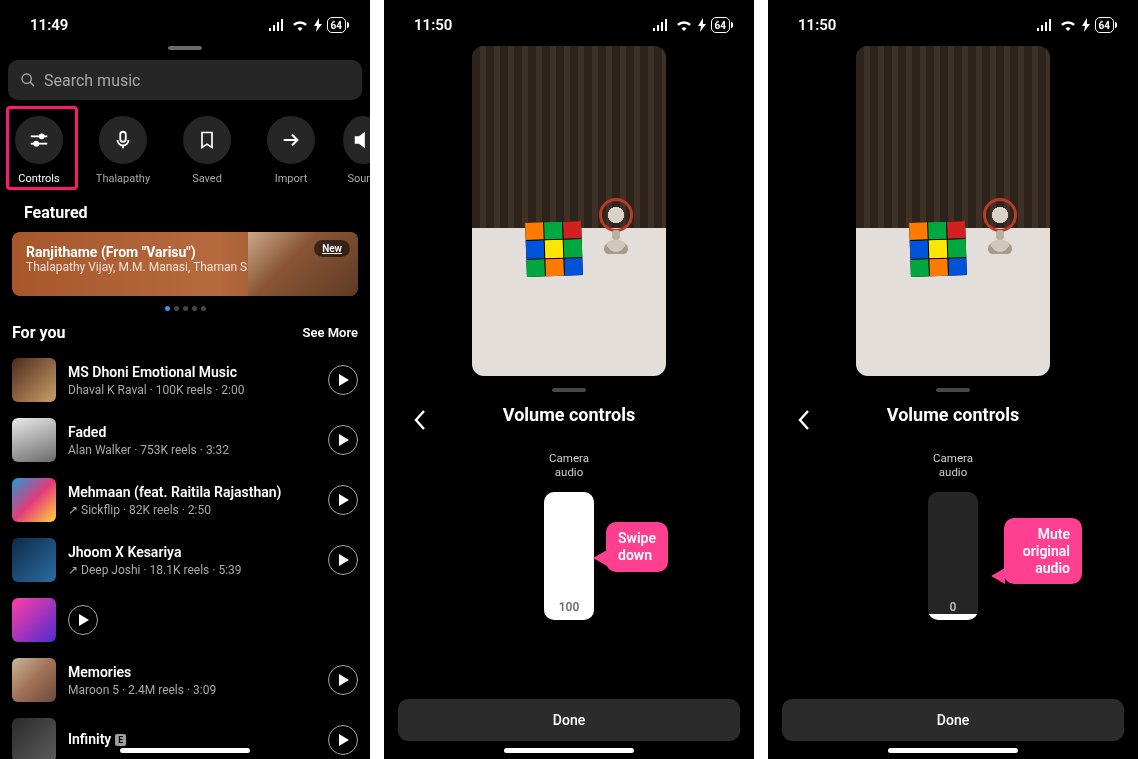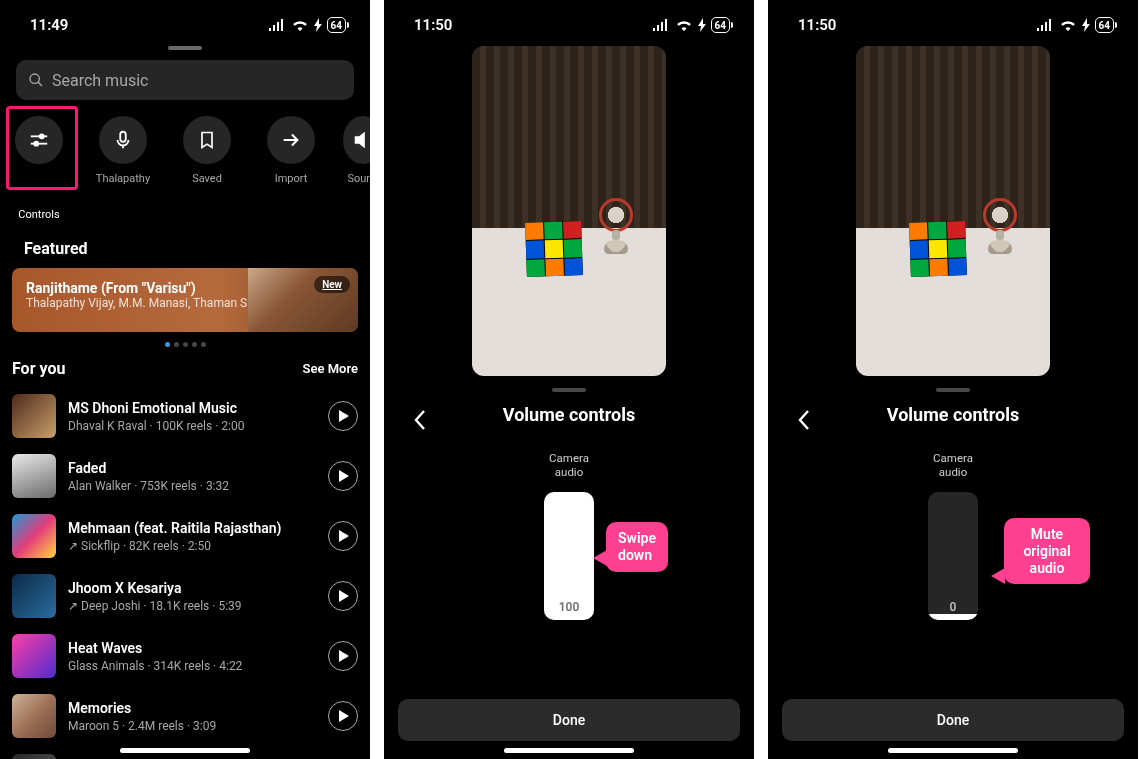--- a/index.html
+++ b/index.html
@@ -42,21 +42,21 @@
   .battery-box::after {
     content: ""; position: absolute; right: -4px; top: 4px;
     width: 2px; height: 6px; background: #fff; border-radius: 0 2px 2px 0;
   }
   
   .drag-handle {
     width: 34px; height: 4px; background: #6a6a6a;
     border-radius: 3px; margin: 6px auto 10px;
   }
   .search {
-    margin: 0 16px 12px;
+    margin: 0 8px 12px;
     background: #262626;
     border-radius: 10px;
     height: 40px;
     display: flex; align-items: center;
     padding: 0 12px;
     color: #a8a8a8;
     font-size: 16px;
   }
   .search svg { margin-right: 8px; }
   .toolstrip {
@@ -69,21 +69,21 @@
     gap: 8px;
     flex: 0 0 auto;
     width: 58px;
   }
   .tool-circle {
     width: 48px; height: 48px; border-radius: 50%;
     background: #262626;
     display: flex; align-items: center; justify-content: center;
   }
   .tool-label { font-size: 11px; color: #a8a8a8; }
-  .tool.active .tool-label { color: #fff; margin-top: 36px; }
+  .tool.active .tool-label { color: #fff; }
   .highlight-box {
     position: absolute;
     border: 3px solid #ff1778;
     pointer-events: none;
     border-radius: 4px;
   }
   .phone1 .highlight-box {
     left: 6px; top: 106px; width: 72px; height: 84px;
   }
   .section-title {
@@ -225,21 +225,21 @@
   }
   .annot .tail {
     position: absolute; width: 0; height: 0;
   }
   .annot.a1 { left: 222px; top: 522px; }
   .annot.a1 .tail {
     left: -13px; top: 28px;
     border-top: 8px solid transparent; border-bottom: 8px solid transparent;
     border-right: 14px solid #ff3f8f;
   }
-  .annot.a2 { left: 236px; top: 518px; width: 86px; text-align: center; }
+  .annot.a2 { left: 236px; top: 518px; width: 78px; text-align: right; }
   .annot.a2 .tail {
     left: -13px; top: 50px;
     border-top: 8px solid transparent; border-bottom: 8px solid transparent;
     border-right: 14px solid #ff3f8f;
   }
   
   .c-o{background:#ff7b00}.c-y{background:#ffe600}.c-g{background:#00a83f}.c-b{background:#0053d6}.c-r{background:#d21f1f}
 </style>
 </head>
 <body>
@@ -389,24 +389,20 @@
           <div class="track-sub">↗ Deep Joshi · 18.1K reels · 5:39</div>
         </div>
         <div class="playbtn">
           <svg width="10" height="12" viewBox="0 0 10 12">
             <path fill="#fff" d="M0 0v12l10-6z"></path>
           </svg>
         </div>
       </div>
       <div class="track">
         <div class="cover" style="background: linear-gradient(135deg, rgb(255, 63, 166), rgb(79, 44, 207));"></div>
-        <div class="meta">
-          <div class="track-title">Heat Waves</div>
-          <div class="track-sub">Glass Animals · 314K reels · 4:22</div>
-        </div>
         <div class="playbtn">
           <svg width="10" height="12" viewBox="0 0 10 12">
             <path fill="#fff" d="M0 0v12l10-6z"></path>
           </svg>
         </div>
       </div>
       <div class="track">
         <div class="cover" style="background: linear-gradient(135deg, rgb(203, 181, 154), rgb(160, 113, 88) 50%, rgb(108, 74, 56));"></div>
         <div class="meta">
           <div class="track-title">Memories</div>

